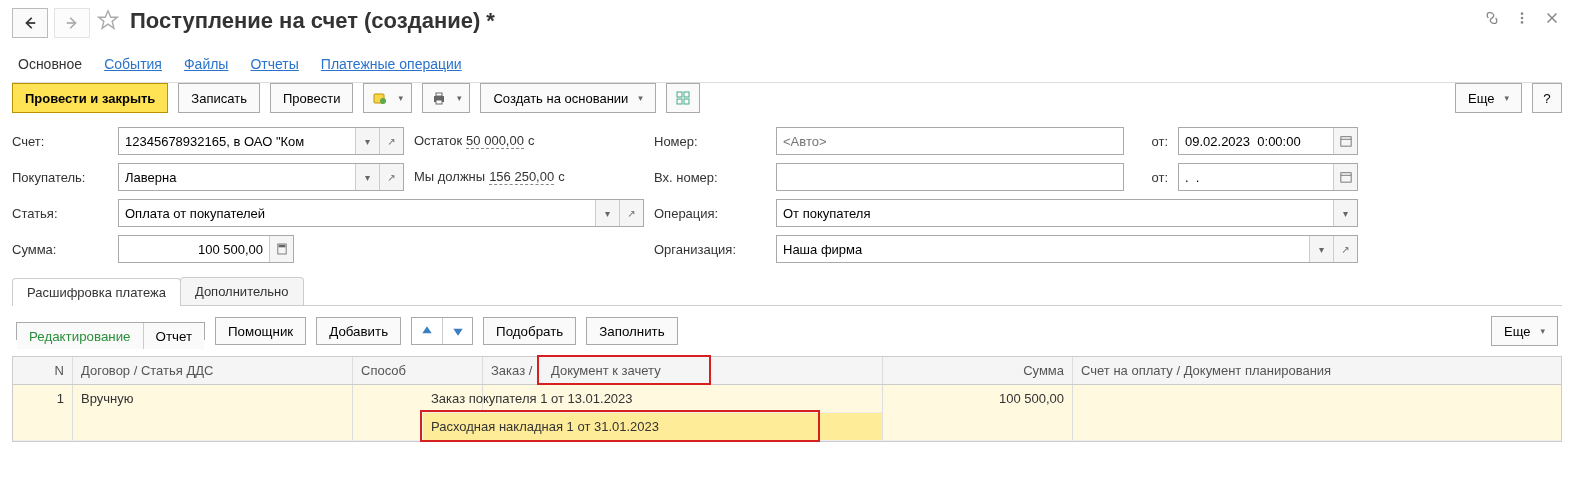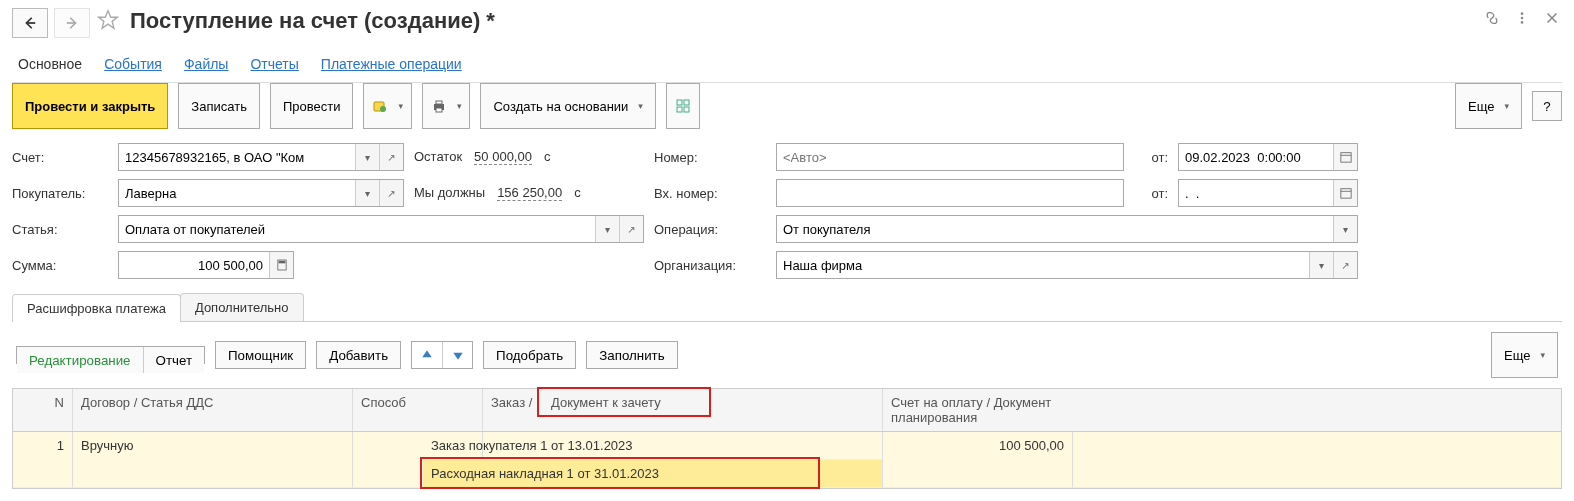--- a/index.html
+++ b/index.html
@@ -12,34 +12,34 @@
 .star-icon svg { width: 22px; height: 22px; stroke: #aaa; fill: none; stroke-width: 1.5; }
 .page-title { font-size: 22px; color: #333; margin-left: 4px; flex: 1; }
 .header-right { display: flex; gap: 10px; align-items: center; }
 .link-icon-btn, .more-v-btn, .close-x-btn { width: 20px; height: 20px; display: flex; align-items: center; justify-content: center; cursor: pointer; color: #888; }
 
 .nav-tabs { display: flex; gap: 22px; padding: 4px 6px 10px 6px; border-bottom: 1px solid #ddd; }
 .nav-tab { color: #2a73cc; text-decoration: underline; cursor: pointer; font-size: 14px; }
 .nav-tab.active { color: #333; text-decoration: none; }
 
 .toolbar { display: flex; gap: 10px; align-items: center; margin-bottom: 14px; }
-.btn { height: 46px; border: 1px solid #aaa; background: #fafafa; padding: 0 12px; cursor: pointer; font-size: 13px; display: flex; align-items: center; gap: 6px; }
+.btn { height: 30px; border: 1px solid #aaa; background: #fafafa; padding: 0 12px; cursor: pointer; font-size: 13px; display: flex; align-items: center; gap: 6px; }
 .btn.primary { background: #ffe355; border-color: #b89500; font-weight: bold; }
 .btn.icon-only { padding: 0 8px; }
 .btn.dropdown::after { content: "▾"; font-size: 9px; margin-left: 4px; color: #666; }
 .toolbar-spacer { flex: 1; }
 .help-btn { width: 30px; height: 30px; border: 1px solid #aaa; background: #fafafa; display: flex; align-items: center; justify-content: center; cursor: pointer; }
 
 .form-grid { display: grid; grid-template-columns: 96px 286px 230px 112px 348px 34px 180px; gap: 8px 10px; align-items: center; margin-bottom: 14px; }
 .form-label { font-size: 13px; color: #333; }
 .input-wrap { display: flex; border: 1px solid #aaa; height: 28px; background: #fff; }
 .input-text { flex: 1; border: none; padding: 0 6px; font-size: 13px; outline: none; min-width: 0; }
 .input-text.right { text-align: right; padding-right: 6px; }
 .input-addon { width: 24px; border-left: 1px solid #ccc; display: flex; align-items: center; justify-content: center; cursor: pointer; font-size: 10px; color: #666; background: #f5f5f5; }
-.static-txt { font-size: 13px; display: flex; gap: 12px; align-items: baseline; }
+.static-txt { font-size: 13px; display: flex; gap: 4px; align-items: baseline; }
 .static-txt .dotted { border-bottom: 1px dashed #888; }
 .placeholder-txt { color: #14532d; }
 
 .tabs-row { display: flex; border-bottom: 1px solid #ccc; margin-bottom: 10px; }
 .subtab { padding: 6px 14px; border: 1px solid #ccc; border-bottom: none; margin-right: -1px; background: #f5f5f5; cursor: pointer; border-radius: 4px 4px 0 0; }
 .subtab.active { background: #fff; position: relative; top: 1px; }
 
 .sub-toolbar { display: flex; gap: 10px; align-items: center; margin-bottom: 10px; padding: 0 4px; }
 .btn-green { height: 28px; border: 1px solid #aaa; background: #fafafa; padding: 0 12px; cursor: pointer; color: #2a8f3a; }
 .btn-norm { height: 28px; border: 1px solid #aaa; background: #fafafa; padding: 0 12px; cursor: pointer; }
@@ -266,20 +266,21 @@
 <div class="table rel">
   <div class="table-head">
     <div class="th right">N</div>
     <div class="th">Договор / Статья ДДС</div>
     <div class="th">Способ</div>
     <div class="th" style="border-right:none;">Заказ /</div>
     <div class="th rel">
       <span>Документ к зачету</span>
       <div class="red-box" style="left:-6px;top:-2px;width:174px;height:30px;"></div>
     </div>
+    <div class="th right">Сумма</div>
     <div class="th">Счет на оплату / Документ планирования</div>
   </div>
   <div class="table-body">
     <div class="table-row">
       <div class="td right">1</div>
       <div class="td">Вручную</div>
       <div class="td"></div>
       <div class="td multi rel" style="grid-column:4/6;margin-left:-60px;">
         <div>Заказ покупателя 1 от 13.01.2023</div>
         <div class="rel">

